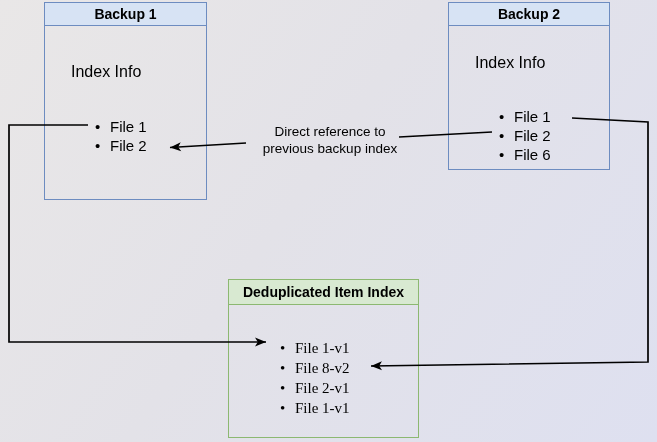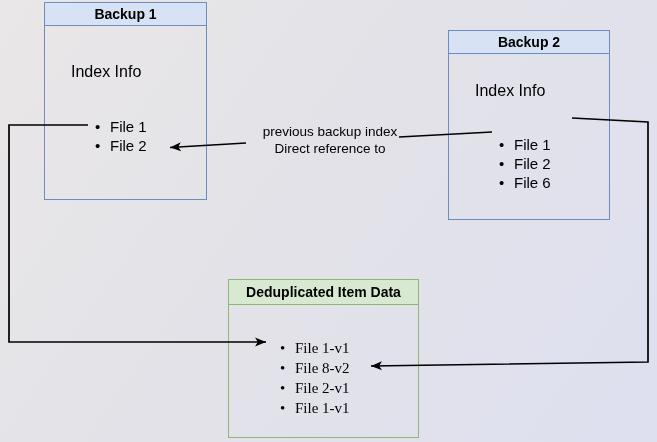--- a/index.html
+++ b/index.html
@@ -28,21 +28,21 @@
     font-size: 14px;
     text-align: center;
     display: flex; align-items: center; justify-content: center;
   }
   .backup { border-color: var(--blue-border); }
   .backup .hdr { background: var(--blue-header); height: 23px; }
   .dedup { border-color: var(--green-border); }
   .dedup .hdr { background: var(--green-header); height: 25px; }
 
   #backup1 { left: 44px; top: 2px; width: 163px; height: 198px; }
-  #backup2 { left: 448px; top: 2px; width: 162px; height: 190px; margin-top: 28px; }
+  #backup2 { left: 448px; top: 2px; width: 162px; height: 168px; }
   #dedup   { left: 228px; top: 279px; width: 191px; height: 159px; }
 
   .heading {
     position: absolute;
     font-size: 16px;
   }
   #backup1 .heading { left: 26px; top: 60px; }
   #backup2 .heading { left: 26px; top: 51px; }
 
   ul.filelist {
@@ -102,32 +102,32 @@
     <div class="hdr">Backup 2</div>
     <div class="heading">Index Info</div>
     <ul class="filelist">
       <li>File 1</li>
       <li>File 2</li>
       <li>File 6</li>
     </ul>
   </div>
 
   <div class="node dedup" id="dedup">
-    <div class="hdr">Deduplicated Item Data</div>
+    <div class="hdr">Deduplicated Item Index</div>
     <ul class="filelist">
       <li>File 1-v1</li>
       <li>File 8-v2</li>
       <li>File 2-v1</li>
       <li>File 1-v1</li>
     </ul>
   </div>
 
   <div class="annotation">
+    <div>Direct reference to</div>
     <div>previous backup index</div>
-    <div>Direct reference to</div>
   </div>
 
   <svg class="connectors" width="657" height="442" viewBox="0 0 657 442">
     <defs>
       <marker id="arrowhead" markerUnits="userSpaceOnUse" markerWidth="13" markerHeight="11" viewBox="0 0 13 11" refX="12" refY="5.5" orient="auto-start-reverse">
         <path class="head" d="M1,1 L12,5.5 L1,10 L3.8,5.5 z"></path>
       </marker>
     </defs>
 
     <path class="link" d="M492,132 L399,137"></path>

